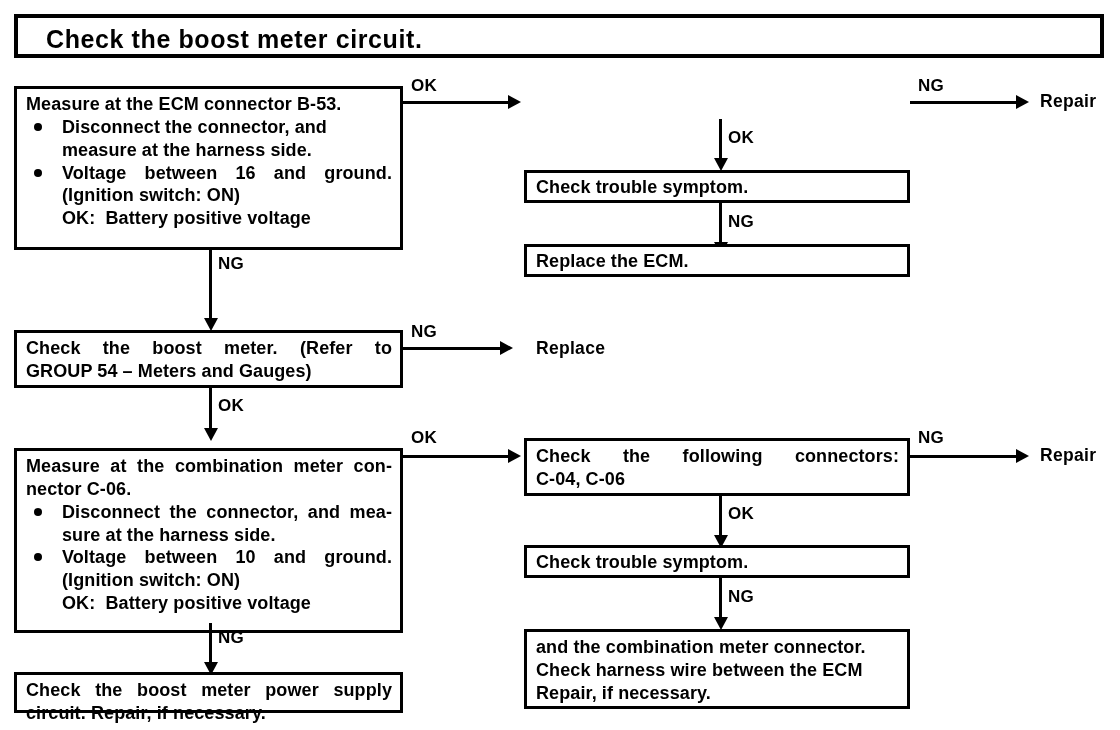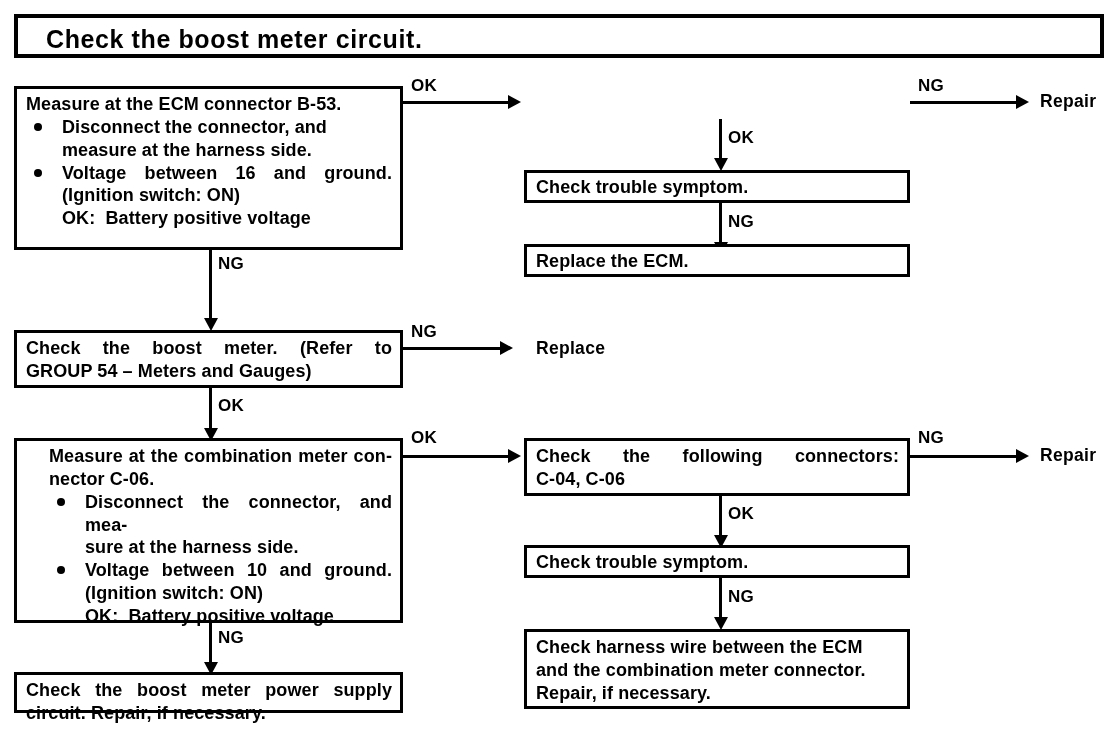--- a/index.html
+++ b/index.html
@@ -179,21 +179,21 @@
 
   <div class="hline" style="left:403px; top:347px; width:100px;"></div>
   <div class="arrow-right" style="left:500px; top:341px;"></div>
   <div class="edge-label" style="left:411px; top:322px;">NG</div>
   <div class="term-label" style="left:536px; top:338px;">Replace</div>
 
   <div class="vline" style="left:209px; top:388px; height:46px;"></div>
   <div class="arrow-down" style="left:204px; top:428px;"></div>
   <div class="edge-label" style="left:218px; top:396px;">OK</div>
 
-  <div class="box" style="left:14px; top:438px; width:389px; height:185px;padding-left:23px;">
+  <div class="box" style="left:14px; top:448px; width:389px; height:185px;">
     <div class="pad">
       <div class="line justify">Measure at the combination meter con-</div>
       <div class="line">nector C-06.</div>
       <div class="bullet-row">
         <span class="dot"></span>
         <div class="line justify">Disconnect the connector, and mea-</div>
         <div class="line">sure at the harness side.</div>
       </div>
       <div class="bullet-row">
         <span class="dot"></span>
@@ -229,22 +229,22 @@
       <div class="line">Check trouble symptom.</div>
     </div>
   </div>
 
   <div class="vline" style="left:719px; top:578px; height:44px;"></div>
   <div class="arrow-down" style="left:714px; top:617px;"></div>
   <div class="edge-label" style="left:728px; top:587px;">NG</div>
 
   <div class="box" style="left:524px; top:629px; width:386px; height:80px;">
     <div class="pad" style="padding-top:4px;">
+      <div class="line">and the combination meter connector.</div>
       <div class="line">Check harness wire between the ECM</div>
-      <div class="line">and the combination meter connector.</div>
       <div class="line">Repair, if necessary.</div>
     </div>
   </div>
 
   <div class="vline" style="left:209px; top:623px; height:44px;"></div>
   <div class="arrow-down" style="left:204px; top:662px;"></div>
   <div class="edge-label" style="left:218px; top:628px;">NG</div>
 
   <div class="box" style="left:14px; top:672px; width:389px; height:41px;">
     <div class="pad" style="padding-top:4px;">

